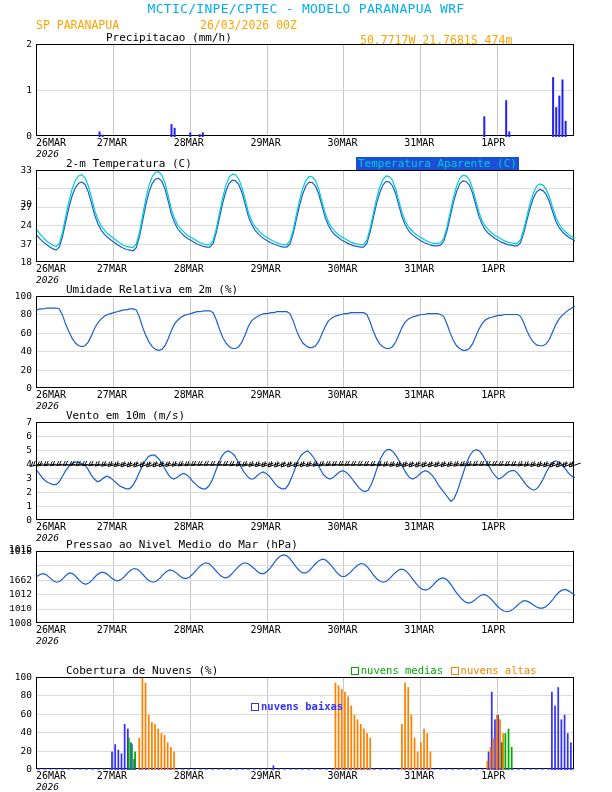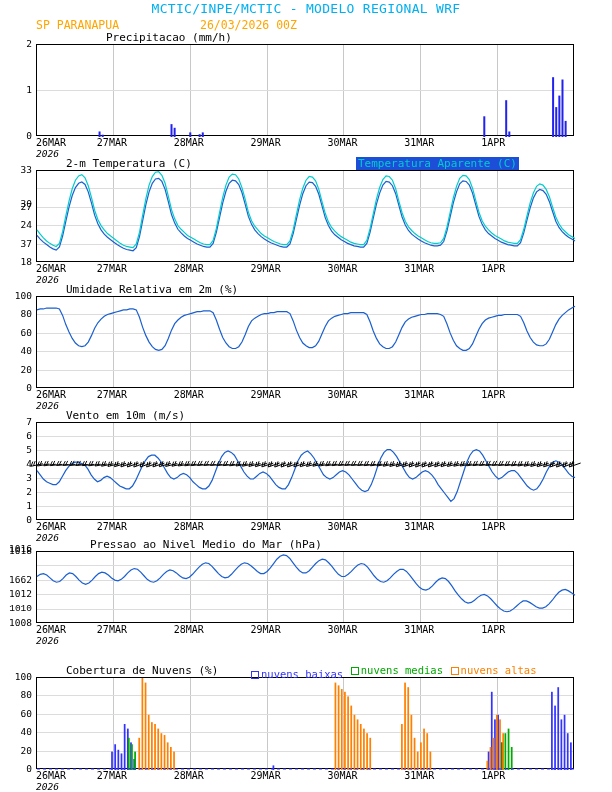--- a/index.html
+++ b/index.html
@@ -23,23 +23,24 @@
 
   svg{position:absolute;left:0;top:0;overflow:visible;}
   .legend{position:absolute;font-size:10.5px;white-space:nowrap;}
   .sw{display:inline-block;width:8px;height:8px;border:1px solid #000;vertical-align:-1px;margin-right:2px;box-sizing:border-box;}
 </style>
 </head>
 <body>
 
 <div class="page">
 
-  <div class="hdr-title">MCTIC/INPE/MCTIC - MODELO REGIONAL WRF</div>
+  <div class="hdr-title">MCTIC/INPE/CPTEC - MODELO PARANAPUA WRF</div>
   <div class="hdr-station">SP PARANAPUA</div>
   <div class="hdr-date">26/03/2026 00Z</div>
+  <div class="hdr-coords">50.7717W 21.7681S 474m</div>
 
   <div id="panels-root">
       <div class="panel" style="top: 44px; width: 538px; height: 92px;">
         <div class="grid-v" style="left: 75.8571px;"></div>
         <div class="grid-v" style="left: 152.714px;"></div>
         <div class="grid-v" style="left: 229.571px;"></div>
         <div class="grid-v" style="left: 306.429px;"></div>
         <div class="grid-v" style="left: 383.286px;"></div>
         <div class="grid-v" style="left: 460.143px;"></div>
         <div class="grid-h" style="top: 45px;"></div>
@@ -616,21 +617,21 @@
       <div class="ytick" style="left: 0px; top: 602.6px; font-family: Liberation Mono, monospace;">1010</div>
       <div class="ytick" style="left: 0px; top: 617px;">1008</div>
       <div class="xtick" style="left: 36px; top: 624px;">26MAR</div>
       <div class="xtick" style="left: 96.8571px; top: 624px;">27MAR</div>
       <div class="xtick" style="left: 173.714px; top: 624px;">28MAR</div>
       <div class="xtick" style="left: 250.571px; top: 624px;">29MAR</div>
       <div class="xtick" style="left: 327.429px; top: 624px;">30MAR</div>
       <div class="xtick" style="left: 404.286px; top: 624px;">31MAR</div>
       <div class="xtick" style="left: 481.143px; top: 624px;">1APR</div>
       <div class="xtick2" style="left: 36px; top: 635px;">2026</div>
-      <div class="ptitle" style="left: 64px; top: 538px; margin-left: 24px;">Pressao ao Nivel Medio do Mar (hPa)</div>
+      <div class="ptitle" style="left: 64px; top: 538px;">Pressao ao Nivel Medio do Mar (hPa)</div>
       <div class="panel" style="top: 677px; width: 538px; height: 92px;">
         <div class="grid-v" style="left: 75.8571px;"></div>
         <div class="grid-v" style="left: 152.714px;"></div>
         <div class="grid-v" style="left: 229.571px;"></div>
         <div class="grid-v" style="left: 306.429px;"></div>
         <div class="grid-v" style="left: 383.286px;"></div>
         <div class="grid-v" style="left: 460.143px;"></div>
         <div class="grid-h" style="top: 17.4px;"></div>
         <div class="grid-h" style="top: 35.8px;"></div>
         <div class="grid-h" style="top: 54.2px;"></div>
@@ -715,18 +716,18 @@
       <div class="ytick" style="left: 0px; top: 763px;">0</div>
       <div class="xtick" style="left: 36px; top: 770px;">26MAR</div>
       <div class="xtick" style="left: 96.8571px; top: 770px;">27MAR</div>
       <div class="xtick" style="left: 173.714px; top: 770px;">28MAR</div>
       <div class="xtick" style="left: 250.571px; top: 770px;">29MAR</div>
       <div class="xtick" style="left: 327.429px; top: 770px;">30MAR</div>
       <div class="xtick" style="left: 404.286px; top: 770px;">31MAR</div>
       <div class="xtick" style="left: 481.143px; top: 770px;">1APR</div>
       <div class="xtick2" style="left: 36px; top: 781px;">2026</div>
       <div class="ptitle" style="left: 64px; top: 664px;">Cobertura de Nuvens (%)</div>
-      <div class="legend" style="left: 251px; top: 668px; color: rgb(51, 51, 255);"><span class="sw" style="border-color:#3333ff"></span><span>nuvens baixas</span></div>
+      <div class="legend" style="left: 251px; top: 700px; color: rgb(51, 51, 255); font-weight: bold;"><span class="sw" style="border-color:#3333ff"></span><span>nuvens baixas</span></div>
       <div class="legend" style="left: 350.8px; top: 664px; color: rgb(0, 170, 0);"><span class="sw" style="border-color:#00aa00"></span><span>nuvens medias</span></div>
       <div class="legend" style="left: 450.6px; top: 664px; color: rgb(255, 128, 0);"><span class="sw" style="border-color:#ff8000"></span><span>nuvens altas</span></div>
     </div>
 
 </div>
 
 </body></html>

